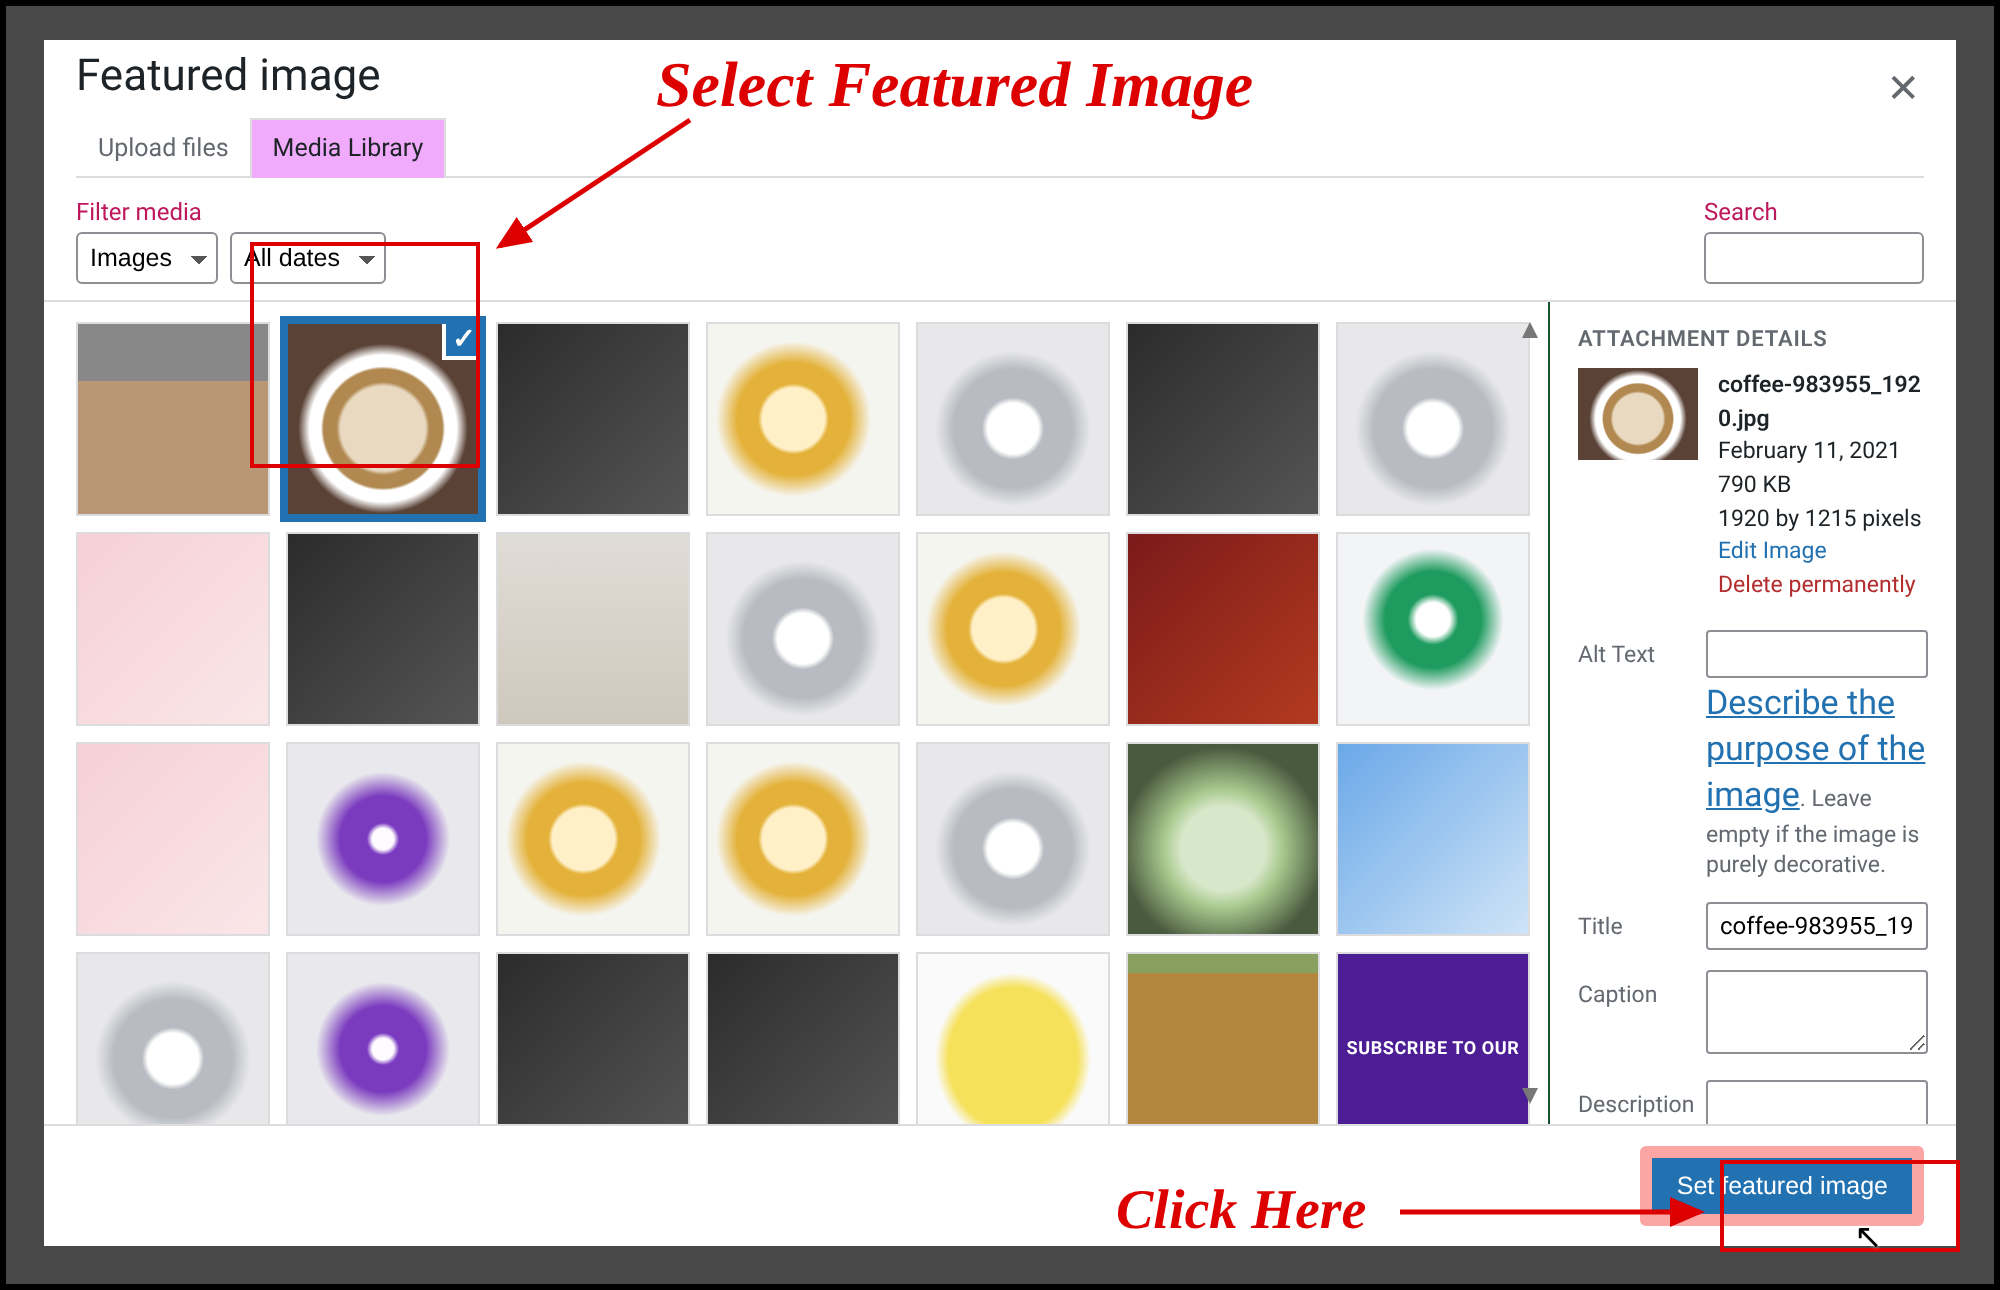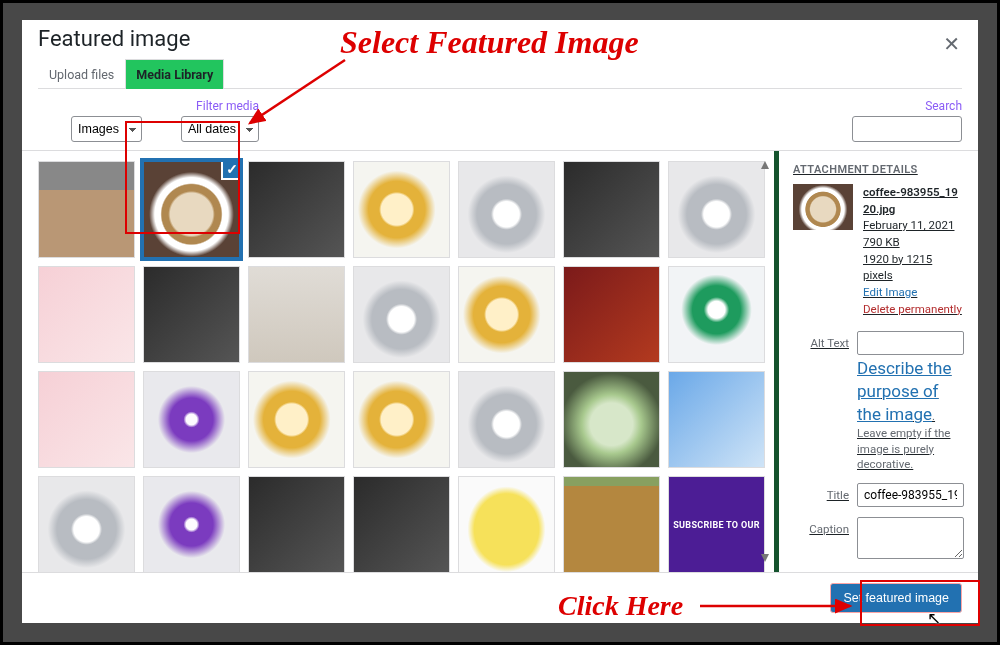--- a/index.html
+++ b/index.html
@@ -9,27 +9,27 @@
 .page-border { position: absolute; inset: 0; border: 3px solid black; z-index: 100; pointer-events: none; }
 
 .modal { position: absolute; left: 22px; top: 20px; right: 22px; bottom: 22px; background: #fff; z-index: 10; display: flex; flex-direction: column; }
 
 .modal-header { padding: 6px 16px 0 16px; position: relative; }
 .modal-title { font-size: 22px; font-weight: 400; color: #1d2327; margin-bottom: 8px; }
 .close-btn { position: absolute; right: 10px; top: 8px; font-size: 20px; color: #646970; cursor: pointer; background: none; border: none; padding: 4px 8px; }
 
 .tabs { display: flex; border-bottom: 1px solid #dcdcde; margin-top: 2px; }
 .tab { padding: 7px 10px; font-size: 12.5px; color: #646970; cursor: pointer; border: 1px solid transparent; border-bottom: none; margin-bottom: -1px; }
-.tab.active { color: #1d2327; font-weight: 700; border-color: #dcdcde; background: #22c55e; }
+.tab.active { color: #1d2327; font-weight: 400; border-color: #dcdcde; background: #f0abfc; }
 
 .toolbar { display: flex; padding: 10px 16px 8px 16px; gap: 10px; align-items: flex-end; }
 .toolbar-group { display: flex; flex-direction: column; gap: 3px; }
-.toolbar-group label { font-size: 12px; color: #8b5cf6; text-align: right; }
+.toolbar-group label { font-size: 12px; color: #be185d; }
 .toolbar select, .toolbar input[type=text], .toolbar input[type=search] { border: 1px solid #8c8f94; border-radius: 3px; padding: 3px 22px 3px 6px; font-size: 12.5px; height: 26px; background: #fff; }
-.toolbar select { appearance: none; background-image: linear-gradient(45deg, transparent 48%, #555 48%), linear-gradient(-45deg, transparent 48%, #555 48%); background-position: right 8px top 11px, right 4px top 11px; background-size: 5px 4px, 5px 4px; background-repeat: no-repeat; margin-left: 33px; }
+.toolbar select { appearance: none; background-image: linear-gradient(45deg, transparent 48%, #555 48%), linear-gradient(-45deg, transparent 48%, #555 48%); background-position: right 8px top 11px, right 4px top 11px; background-size: 5px 4px, 5px 4px; background-repeat: no-repeat; }
 .toolbar-spacer { flex: 1; }
 .search-box input { width: 110px; }
 
 .modal-body { flex:1; display: flex; overflow: hidden; border-top: 1px solid #dcdcde; }
 
 .grid-wrap { flex:1; overflow-y: auto; padding: 10px 4px 10px 16px; position: relative; }
 .grid { display: grid; grid-template-columns: repeat(7, 97px); gap: 8px; align-content: start; }
 .thumb { width: 97px; height: 97px; background: #ddd; position: relative; cursor: pointer; border: 1px solid #dcdcde; display:flex;align-items:center;justify-content:center;overflow:hidden;}
 .thumb.selected { outline: 4px solid #2271b1; outline-offset: -1px; }
 .check { position: absolute; top: -4px; right: -4px; width: 22px; height: 22px; background: #2271b1; border: 2px solid #fff; display: flex; align-items: center; justify-content: center; color: #fff; font-size: 14px; font-weight: bold; }
@@ -44,39 +44,39 @@
 .th-stone{background:linear-gradient(#e0dcd6,#cfc8bd);}
 .th-red{background:linear-gradient(135deg,#7b1a1a,#b33a1f);}
 .th-green{background:radial-gradient(circle at 50% 45%,#fff 0 12%,#1e9b5e 18% 34%,#f2f4f6 50%);}
 .th-purple{background:radial-gradient(circle at 50% 50%,#fdfbff 0 8%,#7b3bbf 12% 32%,#e9e9ed 50%);}
 .th-banana{background:radial-gradient(ellipse at 50% 55%,#f6e15a 0 48%,#fafafa 58%);}
 .th-trees{background:linear-gradient(#88a060 0 10%,#b4873f 10% 100%);}
 .th-orange{background:#4c1d95;color:#fff;font-size:9px;font-weight:700;letter-spacing:0.3px;}
 .th-blur{background:radial-gradient(circle at 50% 55%,#d7e7c9 0 30%,#a8c98e 42%,#4a5a3f 72%);}
 .th-blue{background:linear-gradient(135deg,#6aa8e8,#cfe4f7);}
 
-.sidebar { width: 204px; border-left: 5px solid #14532d; padding: 12px 14px; overflow-y: auto; font-size: 12px; text-decoration: underline; }
+.sidebar { width: 204px; border-left: 1px solid #14532d; padding: 12px 14px; overflow-y: auto; font-size: 12px; }
 .side-title { font-size: 11px; font-weight: 600; color: #646970; text-transform: uppercase; letter-spacing: 0.4px; margin-bottom: 8px; }
 .att-row { display: flex; gap: 10px; margin-bottom: 14px; }
 .att-thumb { width: 60px; height: 46px; background:radial-gradient(circle at 50% 55%,#e8d9c0 0 32%,#b08850 35% 44%,#fff 46% 54%,#5a4236 62%); flex-shrink: 0; }
 .att-meta { font-size: 11.5px; line-height: 1.45; }
 .att-meta .fn { font-weight: 600; word-break: break-all; }
 .att-meta a { color: #2271b1; text-decoration: none; }
 .att-meta .del { color: #b32d2e; text-align: right; }
 
 .form-row { display: flex; align-items: flex-start; gap: 8px; margin-bottom: 10px; }
-.form-row > label { width: 56px; text-align: right; font-size: 11.5px; color: #646970; padding-top: 5px; flex-shrink: 0; }
+.form-row > label { width: 56px; font-size: 11.5px; color: #646970; padding-top: 5px; flex-shrink: 0; }
 .form-row > div { flex: 1; }
 .form-row input[type=text], .form-row textarea { width: 100%; border: 1px solid #8c8f94; border-radius: 2px; padding: 4px 6px; font-size: 12px; font-family: inherit; }
 .form-row textarea { height: 42px; resize: vertical; }
 .desc-link { color: #2271b1; text-decoration: underline; font-size: 17px; }
 .desc-text { font-size: 11.5px; color: #646970; line-height: 1.35; margin-top: 2px; }
 
 .modal-footer { border-top: 1px solid #dcdcde; padding: 10px 16px; display: flex; justify-content: flex-end; }
-.primary-btn { background: #2271b1; color: #fff; border: 1px solid #fca5a5; border-radius: 3px; padding: 7px 12px; font-size: 12.5px; cursor: pointer; }
+.primary-btn { background: #2271b1; color: #fff; border: 6px solid #fca5a5; border-radius: 3px; padding: 7px 12px; font-size: 12.5px; cursor: pointer; }
 
 
 .anno { position: absolute; z-index: 50; pointer-events: none; }
 .anno-label { font-family: Georgia, serif; font-size: 32px; font-weight: 700; color: #d00; font-style: italic; }
 .anno-label2 { font-family: Georgia, serif; font-size: 28px; font-weight: 700; color: #d00; font-style: italic; }
 .red-box { border: 2px solid #d00; position: absolute; z-index: 49; pointer-events: none; }
 .cursor { position: absolute; z-index: 60; font-size: 17px; color: #000; filter: drop-shadow(0 0 1px #fff); pointer-events:none;}
 
 .scroll-ind{position:absolute;right:2px;top:10px;bottom:10px;width:14px;}
 .scroll-ind div{position:absolute;right:3px;width:8px;height:8px;background:#777;}
@@ -195,21 +195,21 @@
         </div>
       </div>
     </div>
   </div>
 
   <div class="modal-footer">
     <button class="primary-btn">Set featured image</button>
   </div>
 </div>
 
-<div class="anno anno-label" style="left:340px;top:24px;">Select Featured Image</div>
+<div class="anno anno-label" style="left:328px;top:24px;">Select Featured Image</div>
 <svg class="anno" style="left:240px;top:55px;width:120px;height:80px;">
   <defs>
       <marker id="ah1" markerWidth="8" markerHeight="8" refX="6" refY="3" orient="auto">
         <path d="M0,0 L7,3 L0,6 Z" fill="#d00"></path>
       </marker>
     </defs>
   <line x1="105" y1="5" x2="10" y2="68" stroke="#d00" stroke-width="2.5" marker-end="url(#ah1)"></line>
 </svg>
 <div class="red-box" style="left:125px;top:121px;width:115px;height:113px;"></div>
 

